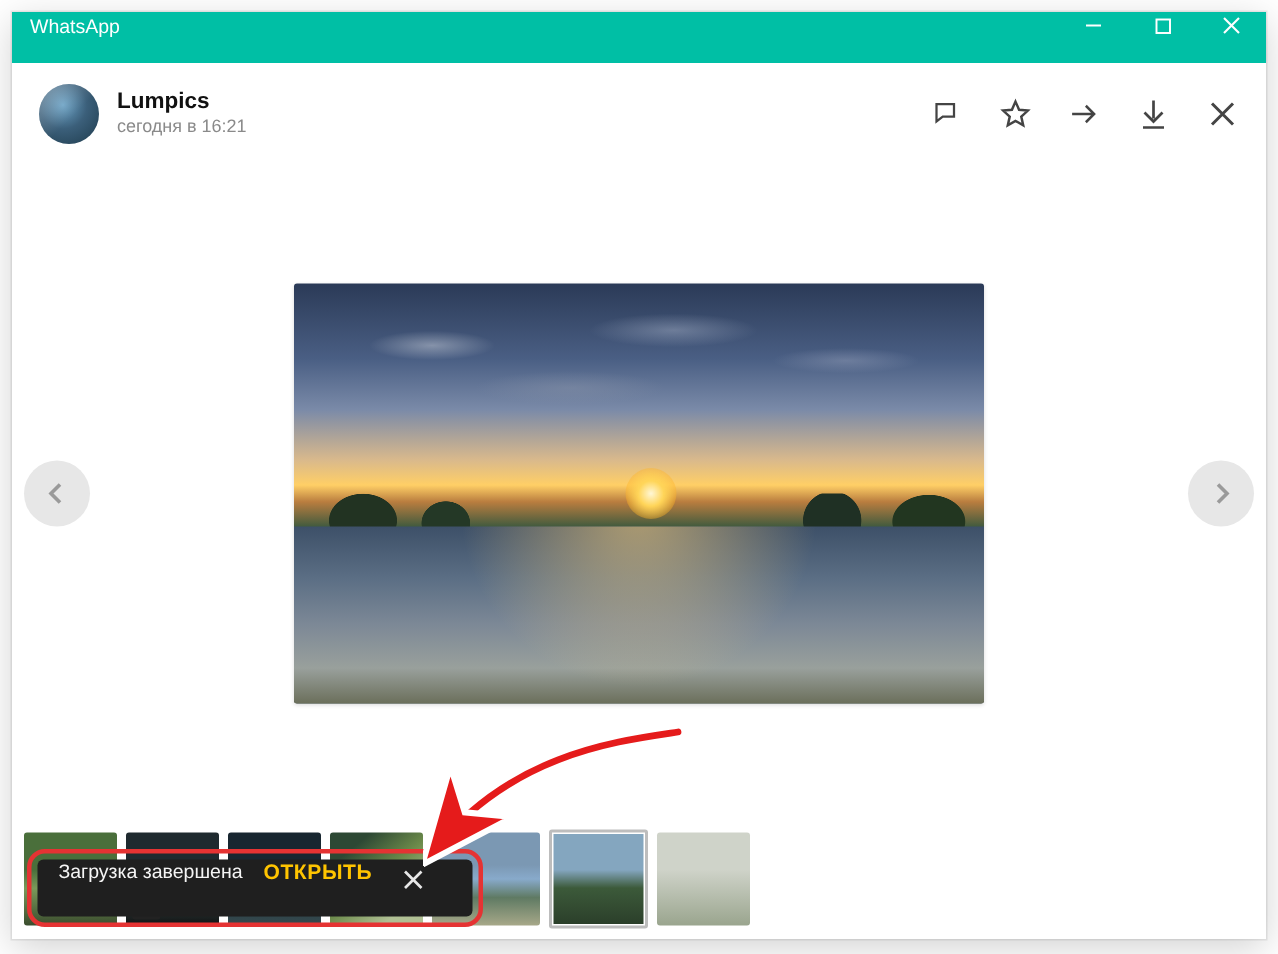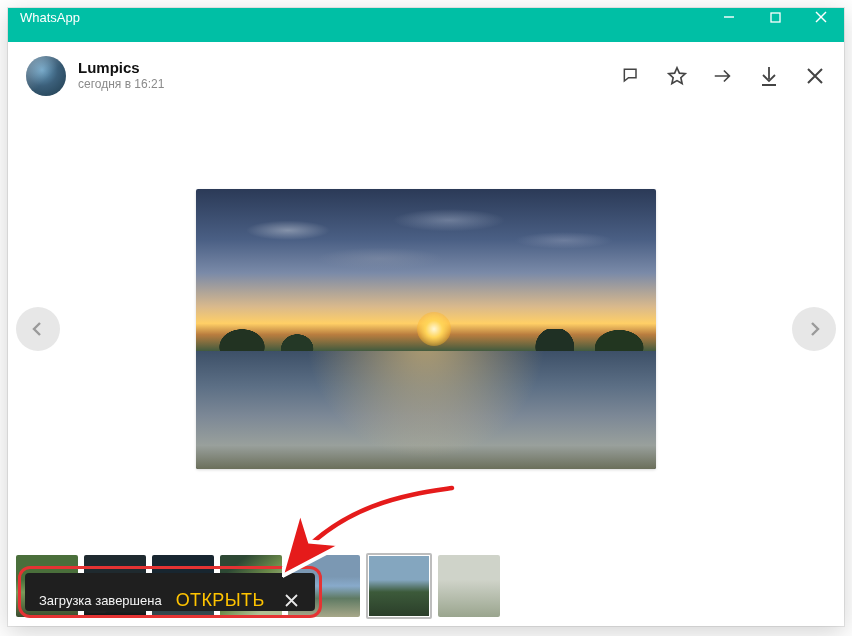--- a/index.html
+++ b/index.html
@@ -176,35 +176,34 @@
   .toast-outline{
     border:3px solid #e53333;
     border-radius:12px;
     padding:4px;
     display:inline-block;
   }
   .toast{
     background:#1f1f1f;
     color:#fff;
     height:38px;
-    padding:16px 6px 0 14px;
+    padding:0 6px 0 14px;
     border-radius:4px;
     display:flex;
-    align-items:center;
     gap:14px;
     font-size:13px;
     min-width:290px;
   }
   .toast .status{ color:#f5f5f5; }
   .toast .open{
     color:#ffc400;
-    font-weight:400;
+    font-weight:700;
     letter-spacing:0.4px;
     cursor:pointer;
-    font-size:18px;
+    font-size:14px;
   }
   .toast .closex{
     width:26px; height:26px;
     display:flex;align-items:center;justify-content:center;
     cursor:pointer;
   }
   .toast .closex svg{stroke:#e8e8e8;}
   .arrow{
     position:absolute;
     left:282px;

